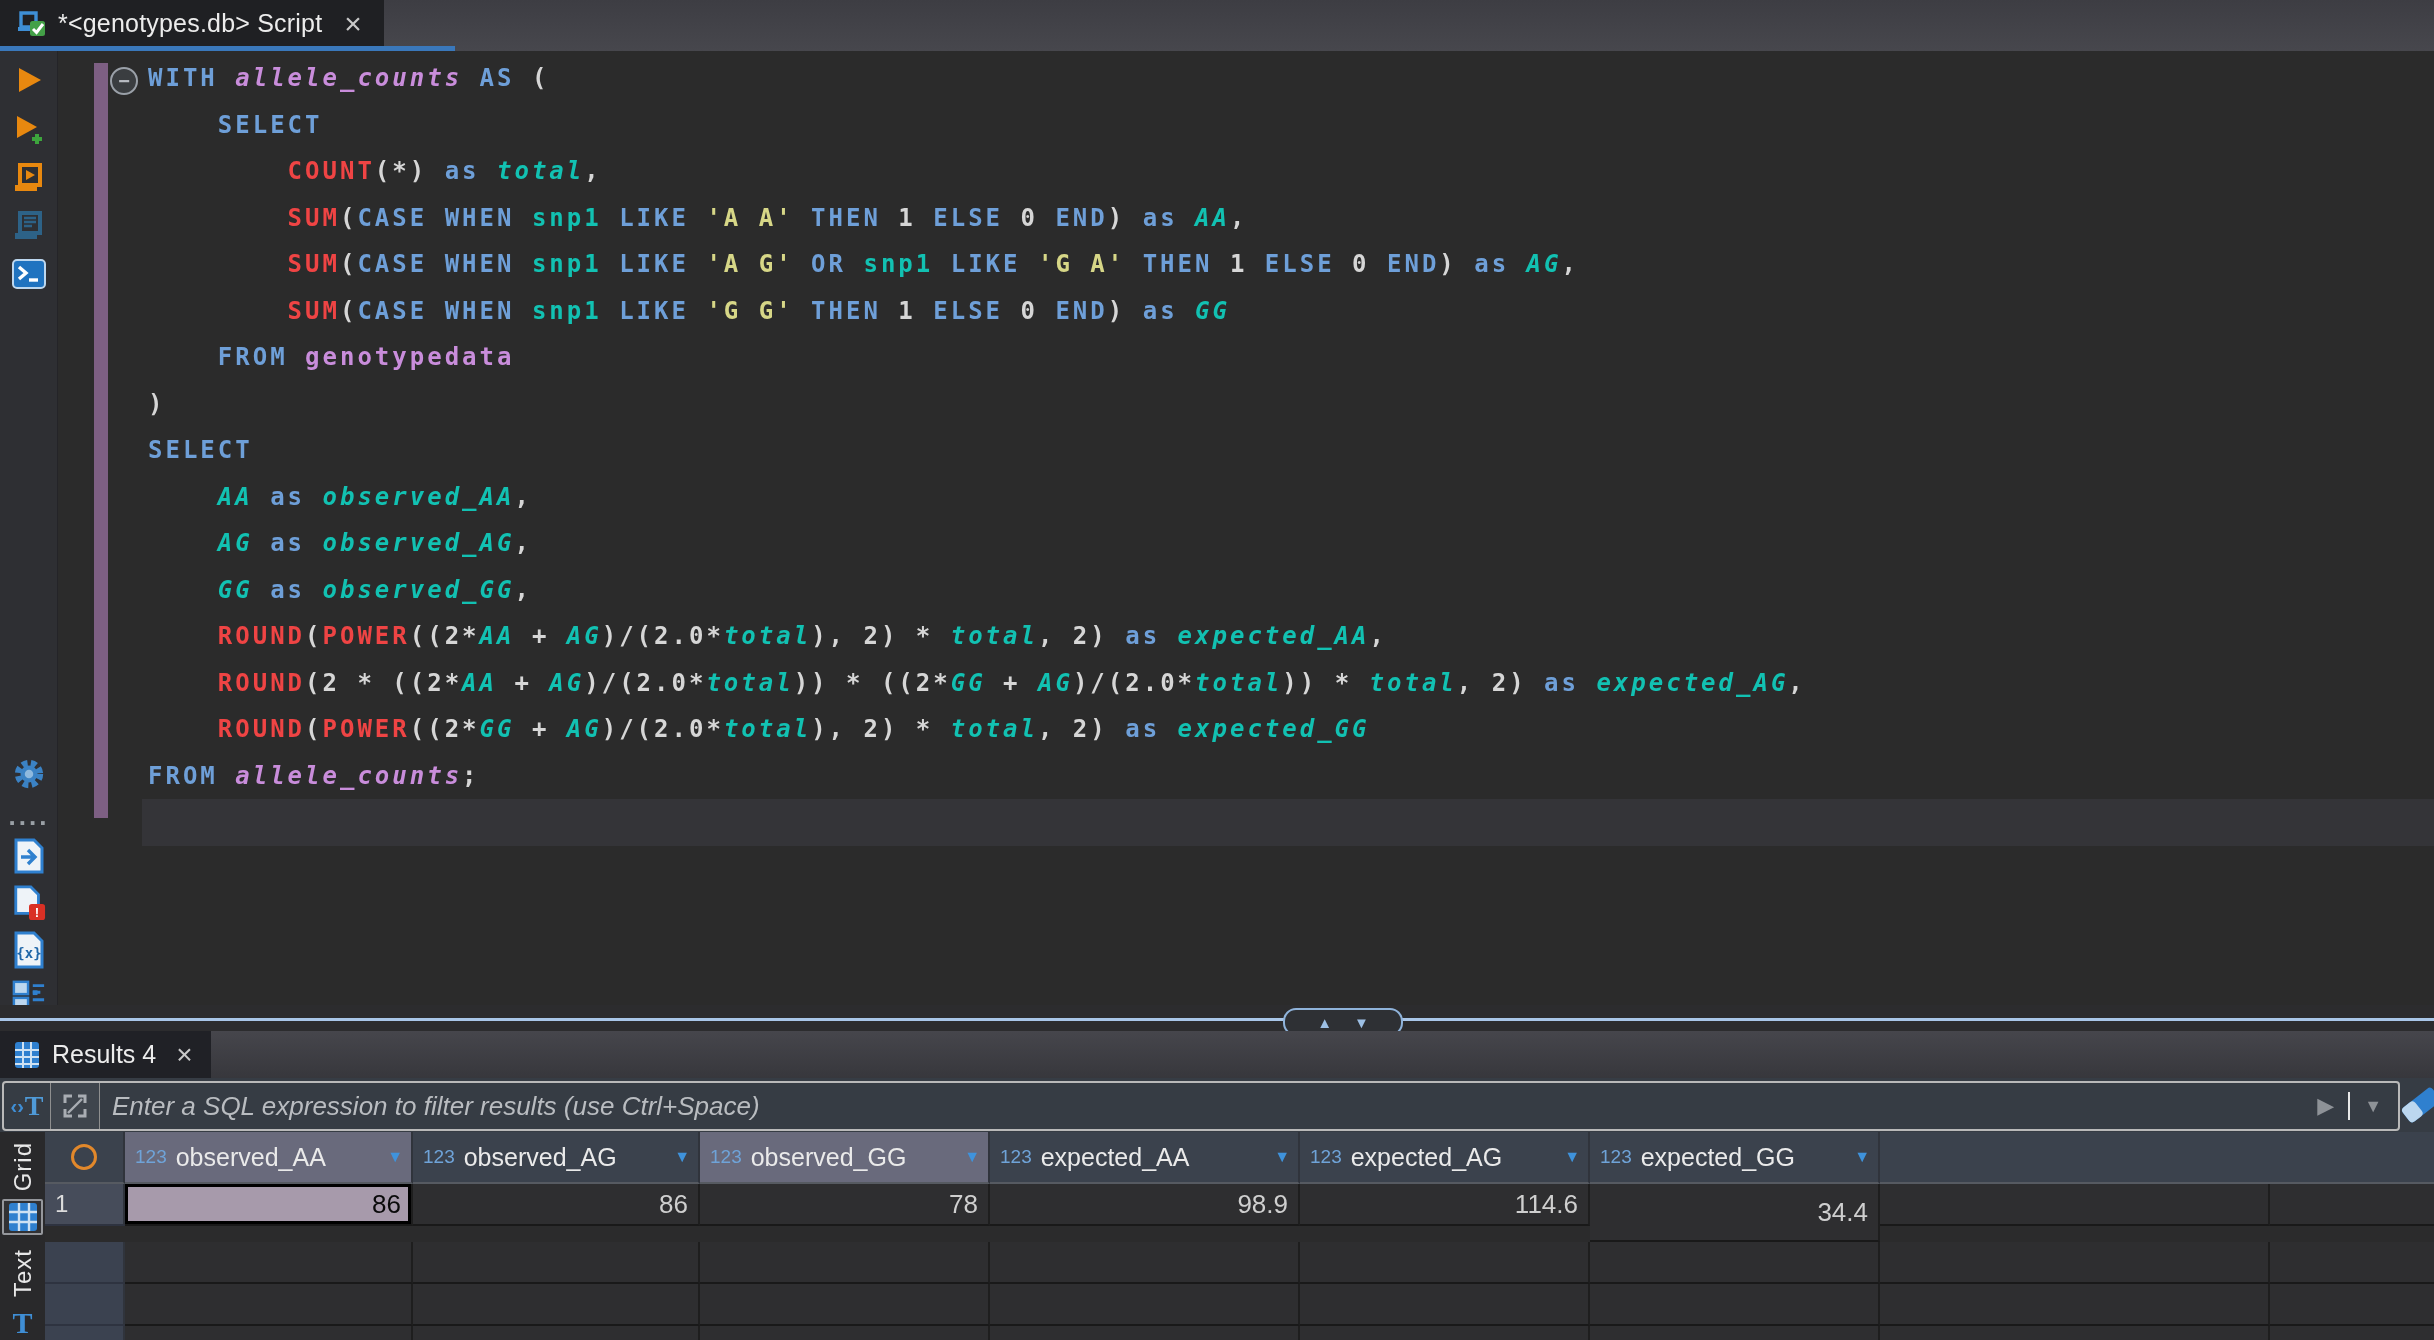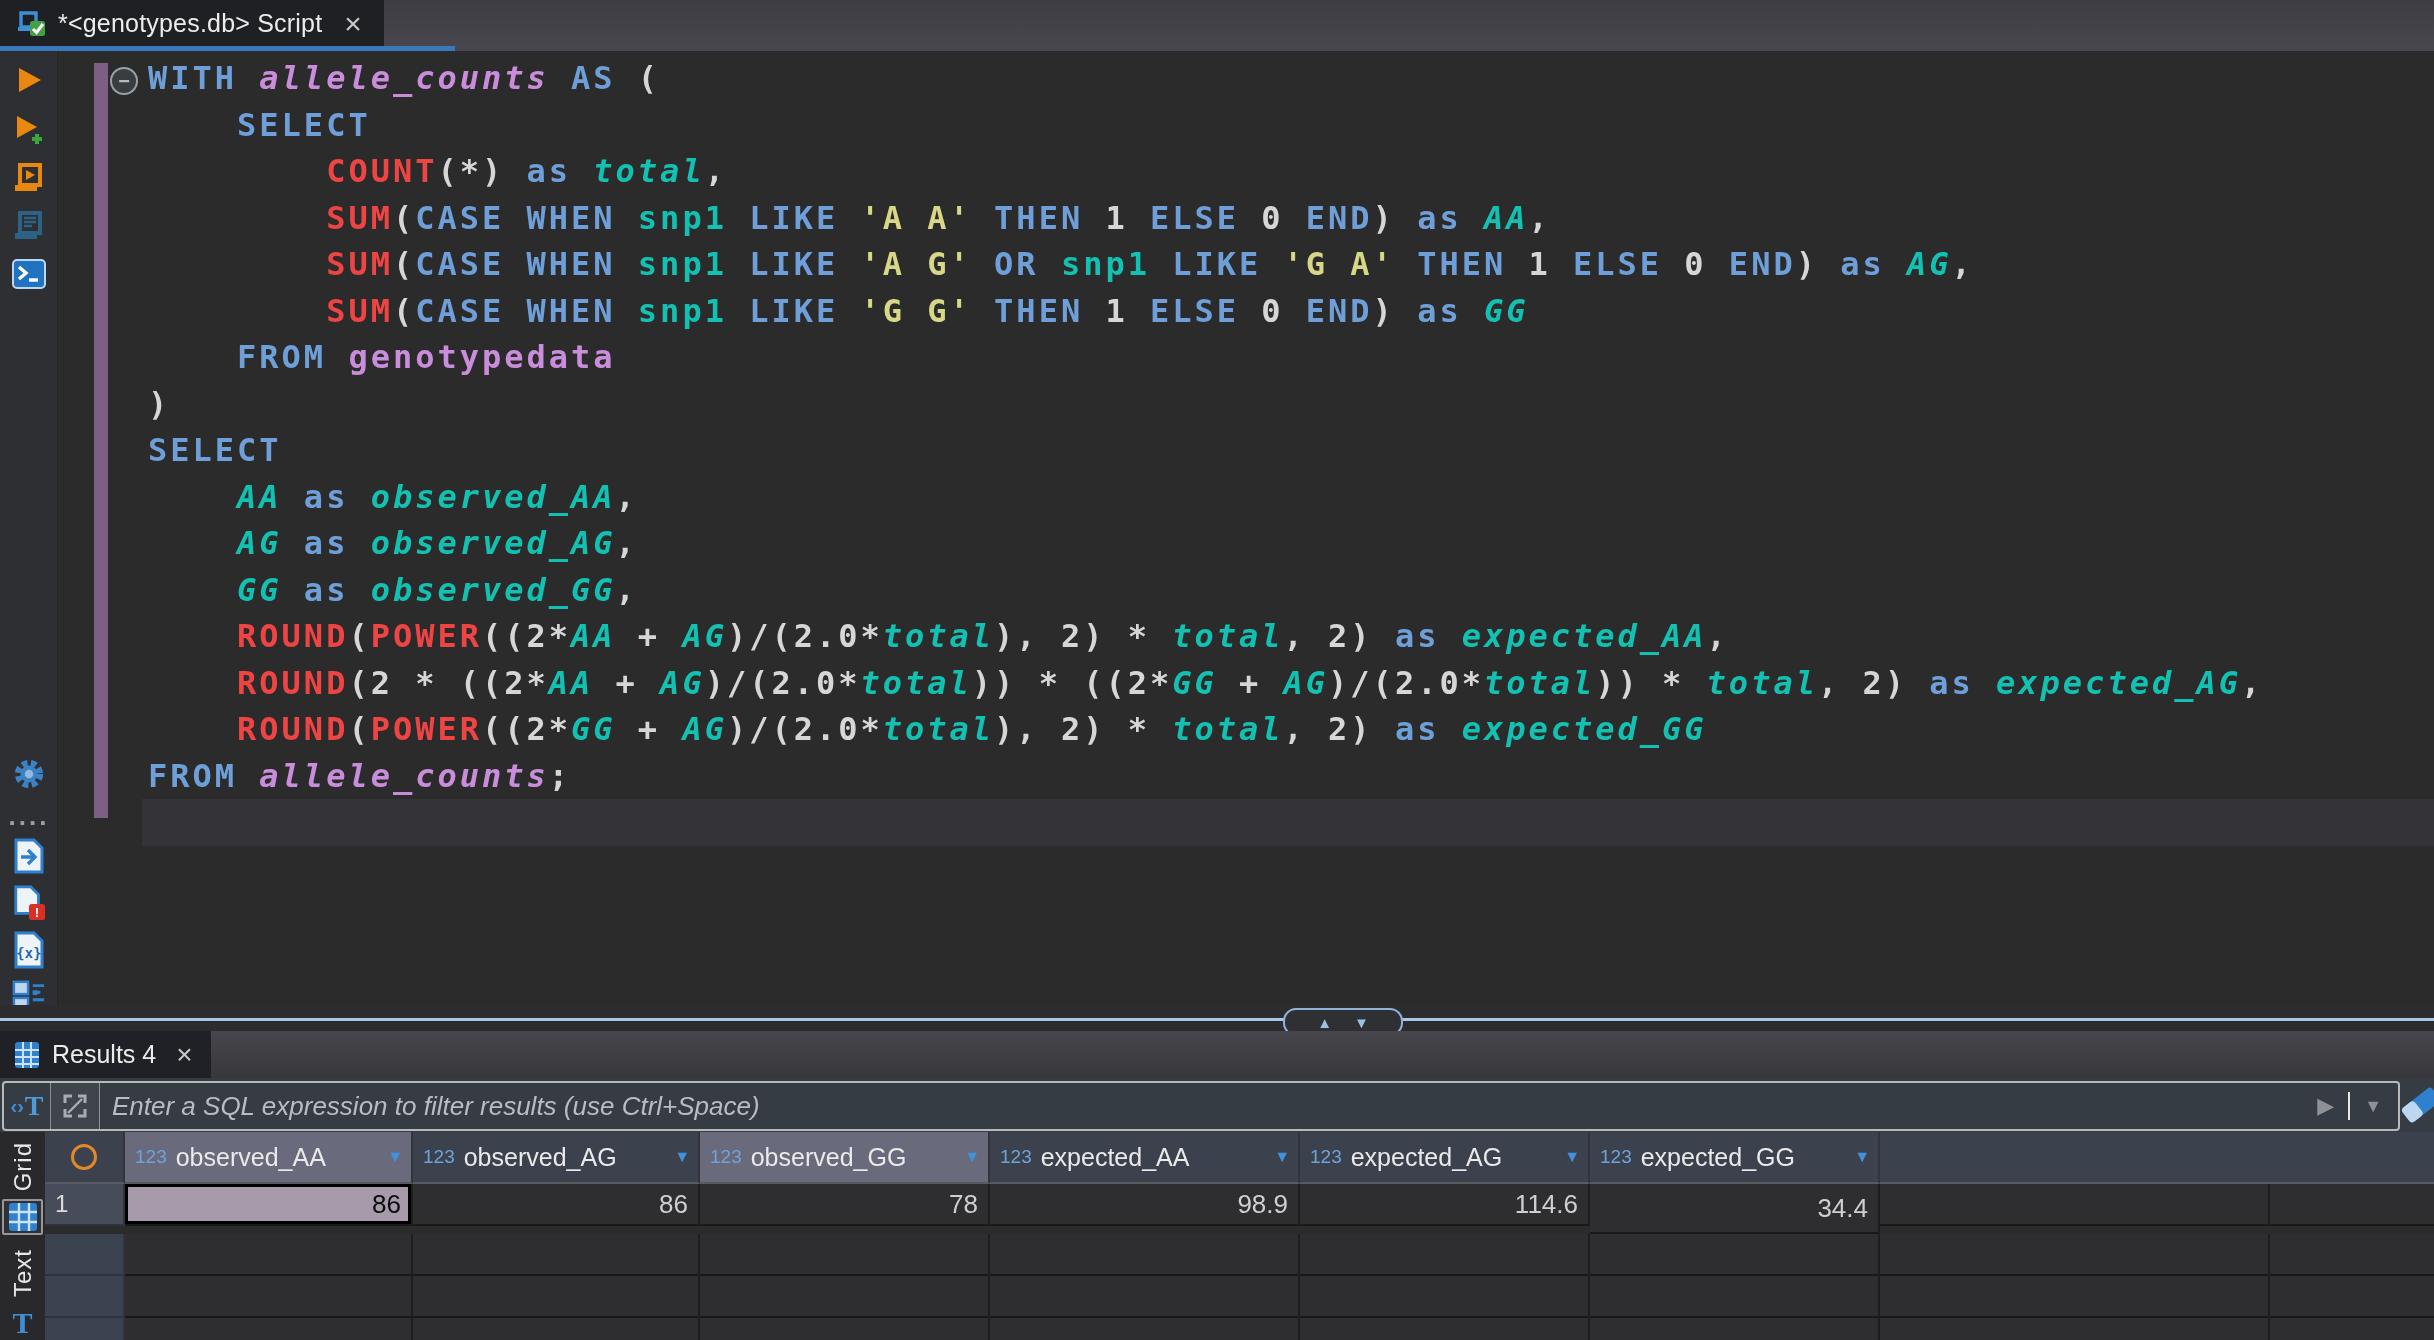--- a/index.html
+++ b/index.html
@@ -22,21 +22,21 @@
   .dots{color:#9aa0a6;font-size:26px;letter-spacing:3px;font-weight:700;line-height:10px;}
 
   
   .editor{position:absolute;left:58px;top:51px;right:0;height:954px;background:#2b2b2b;overflow:hidden;}
   .change-bar{position:absolute;left:36px;top:12px;width:14px;height:755px;background:#7d5f83;}
   .fold-marker{position:absolute;left:52px;top:16px;width:24px;height:24px;border-radius:50%;
     background:#3a3d40;border:2px solid #9aa0a8;display:flex;align-items:center;justify-content:center;
     color:#b8bcc2;font-size:20px;line-height:20px;font-weight:700;}
   .current-line{position:absolute;left:84px;right:0;top:748px;height:47px;background:#343438;}
   .code{position:absolute;left:90px;top:4px;font-family:"DejaVu Sans Mono",monospace;
-    font-size:32px;font-weight:700;letter-spacing:3px;line-height:46.5px;white-space:pre;}
+    font-size:24px;font-weight:700;letter-spacing:3px;line-height:46.5px;white-space:pre;}
   .tk-kw{color:#6e9fd8;}
   .tk-fn{color:#ef4444;}
   .tk-id{color:#12c1b2;margin-top:40px;}
   .tk-idi{color:#12c1b2;font-style:italic;}
   .tk-tb{color:#c98ddb;}
   .tk-tbi{color:#c98ddb;font-style:italic;}
   .tk-st{color:#d7d787;}
   .tk-pn{color:#d6d6d6;}
 
   
@@ -305,21 +305,21 @@
           <span class="cname">expected_GG</span>
           <span class="dd">▼</span>
         </div>
         <div class="gh-filler" style="grid-column: span 2;"></div>
         <div class="gr-gutter" style="height: 42px;">1</div>
         <div class="gc selected" style="height: 42px;">86</div>
         <div class="gc" style="height: 42px;">86</div>
         <div class="gc" style="height: 42px;">78</div>
         <div class="gc" style="height: 42px;">98.9</div>
         <div class="gc" style="height: 42px;">114.6</div>
-        <div class="gc" style="height: 50px;">34.4</div>
+        <div class="gc" style="height: 58px;">34.4</div>
         <div class="gc" style="height: 42px;"></div>
         <div class="gc filler2" style="height: 42px;"></div>
         <div class="gr-gutter empty" style="height: 42px;"></div>
         <div class="gc" style="height: 42px;"></div>
         <div class="gc" style="height: 42px;"></div>
         <div class="gc" style="height: 42px;"></div>
         <div class="gc" style="height: 42px;"></div>
         <div class="gc" style="height: 42px;"></div>
         <div class="gc" style="height: 42px;"></div>
         <div class="gc" style="height: 42px;"></div>

